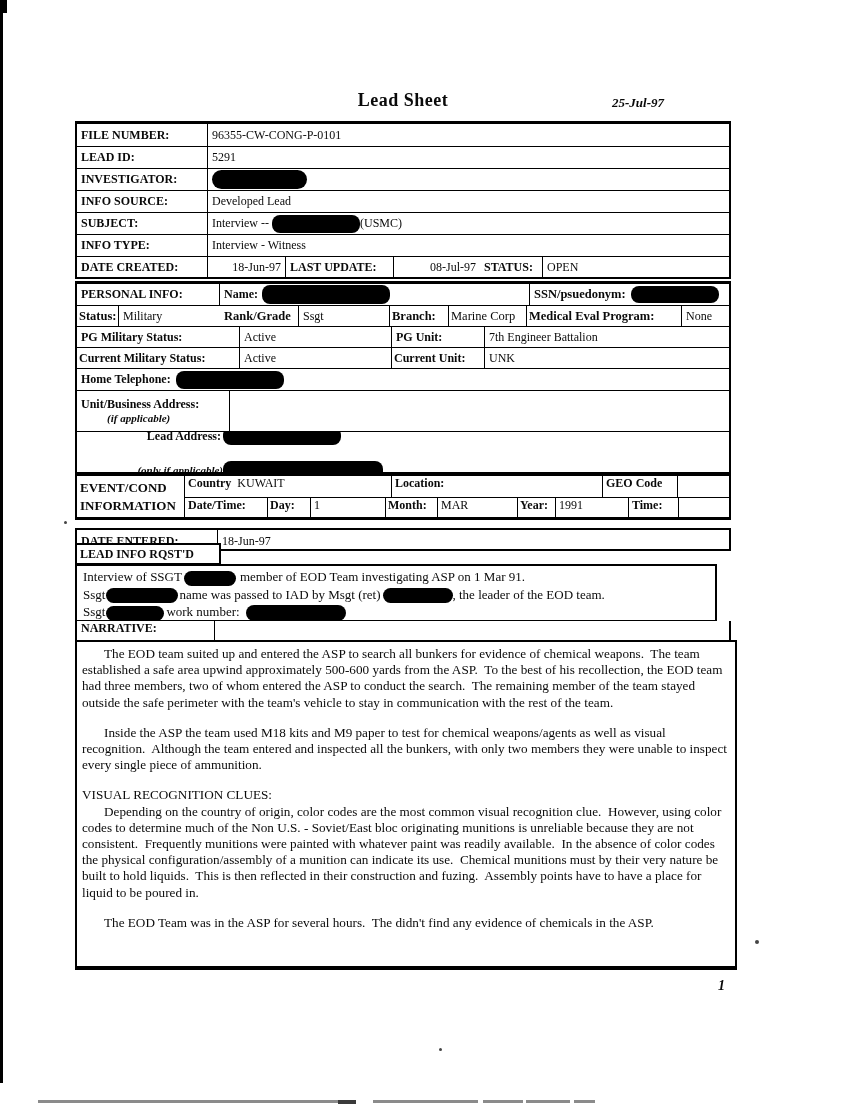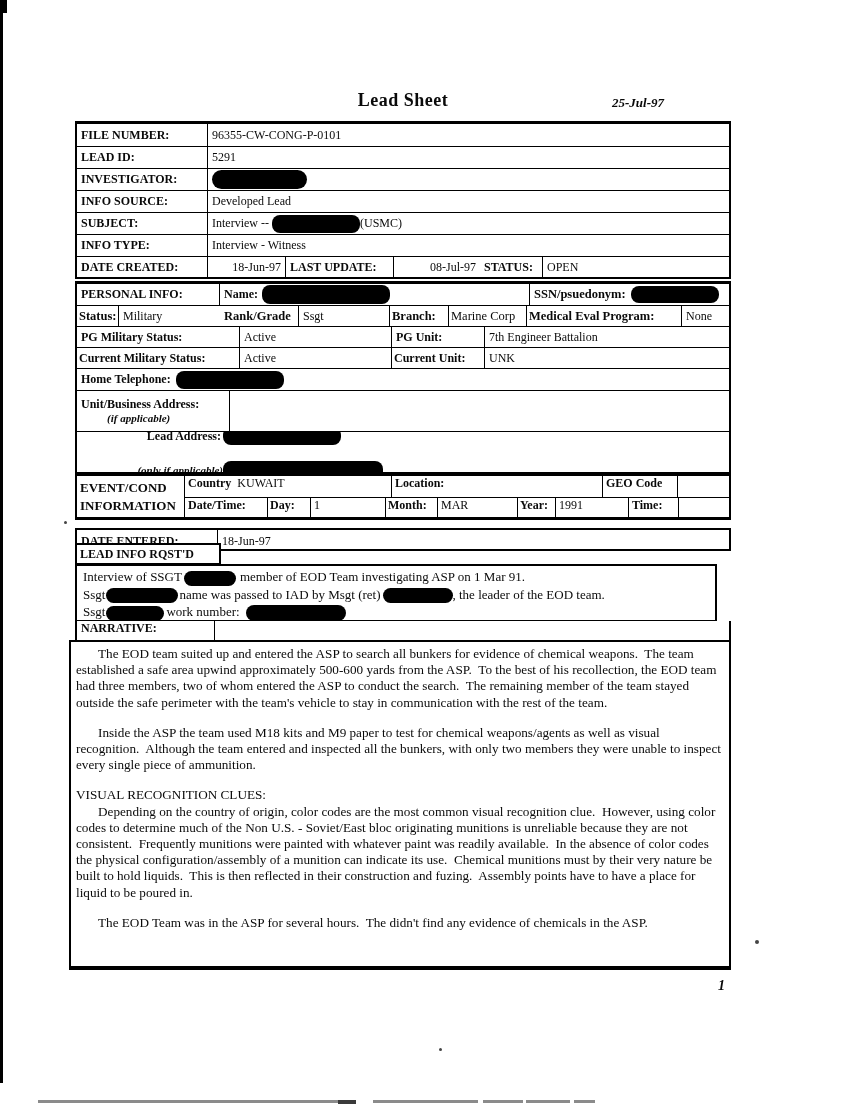--- a/index.html
+++ b/index.html
@@ -30,21 +30,21 @@
                   flex-direction:row; }
   .sec-de       { top:528px; height:23px; border-width:2px; }
   .box-rqst     { position:absolute; left:75px; top:543px; width:146px; height:22px;
                   border:2px solid #000; display:flex; align-items:center; background:#fff; }
   .box-intv     { position:absolute; left:75px; top:564px; width:642px; height:58px;
                   border:2px solid #000; padding:2px 6px; background:#fff;
                   font-size:13px; line-height:17px; }
   .row-narr-label { position:absolute; left:75px; top:621px; width:656px; height:19px;
                   border-left:2px solid #000; border-right:2px solid #000;
                   display:flex; align-items:center; background:#fff; }
-  .box-narr     { position:absolute; left:69px; top:640px; width:662px; height:330px;
+  .box-narr     { position:absolute; left:75px; top:640px; width:662px; height:330px;
                   border:2px solid #000; border-bottom-width:4px; background:#fff;
                   padding:4px 8px 2px 5px; font-size:13.2px; line-height:16.2px; }
 
   .r { display:flex; height:22px; flex:0 0 auto; border-top:1px solid #000; overflow:hidden; }
   .r:first-child { border-top:none; }
   .c { display:flex; align-items:center; padding:0 4px; height:100%;
        border-left:1px solid #000; overflow:hidden; white-space:nowrap; }
   .c:first-child { border-left:none; }
   .lab { font-weight:bold; }
   .fs13 { font-size:12px; }

